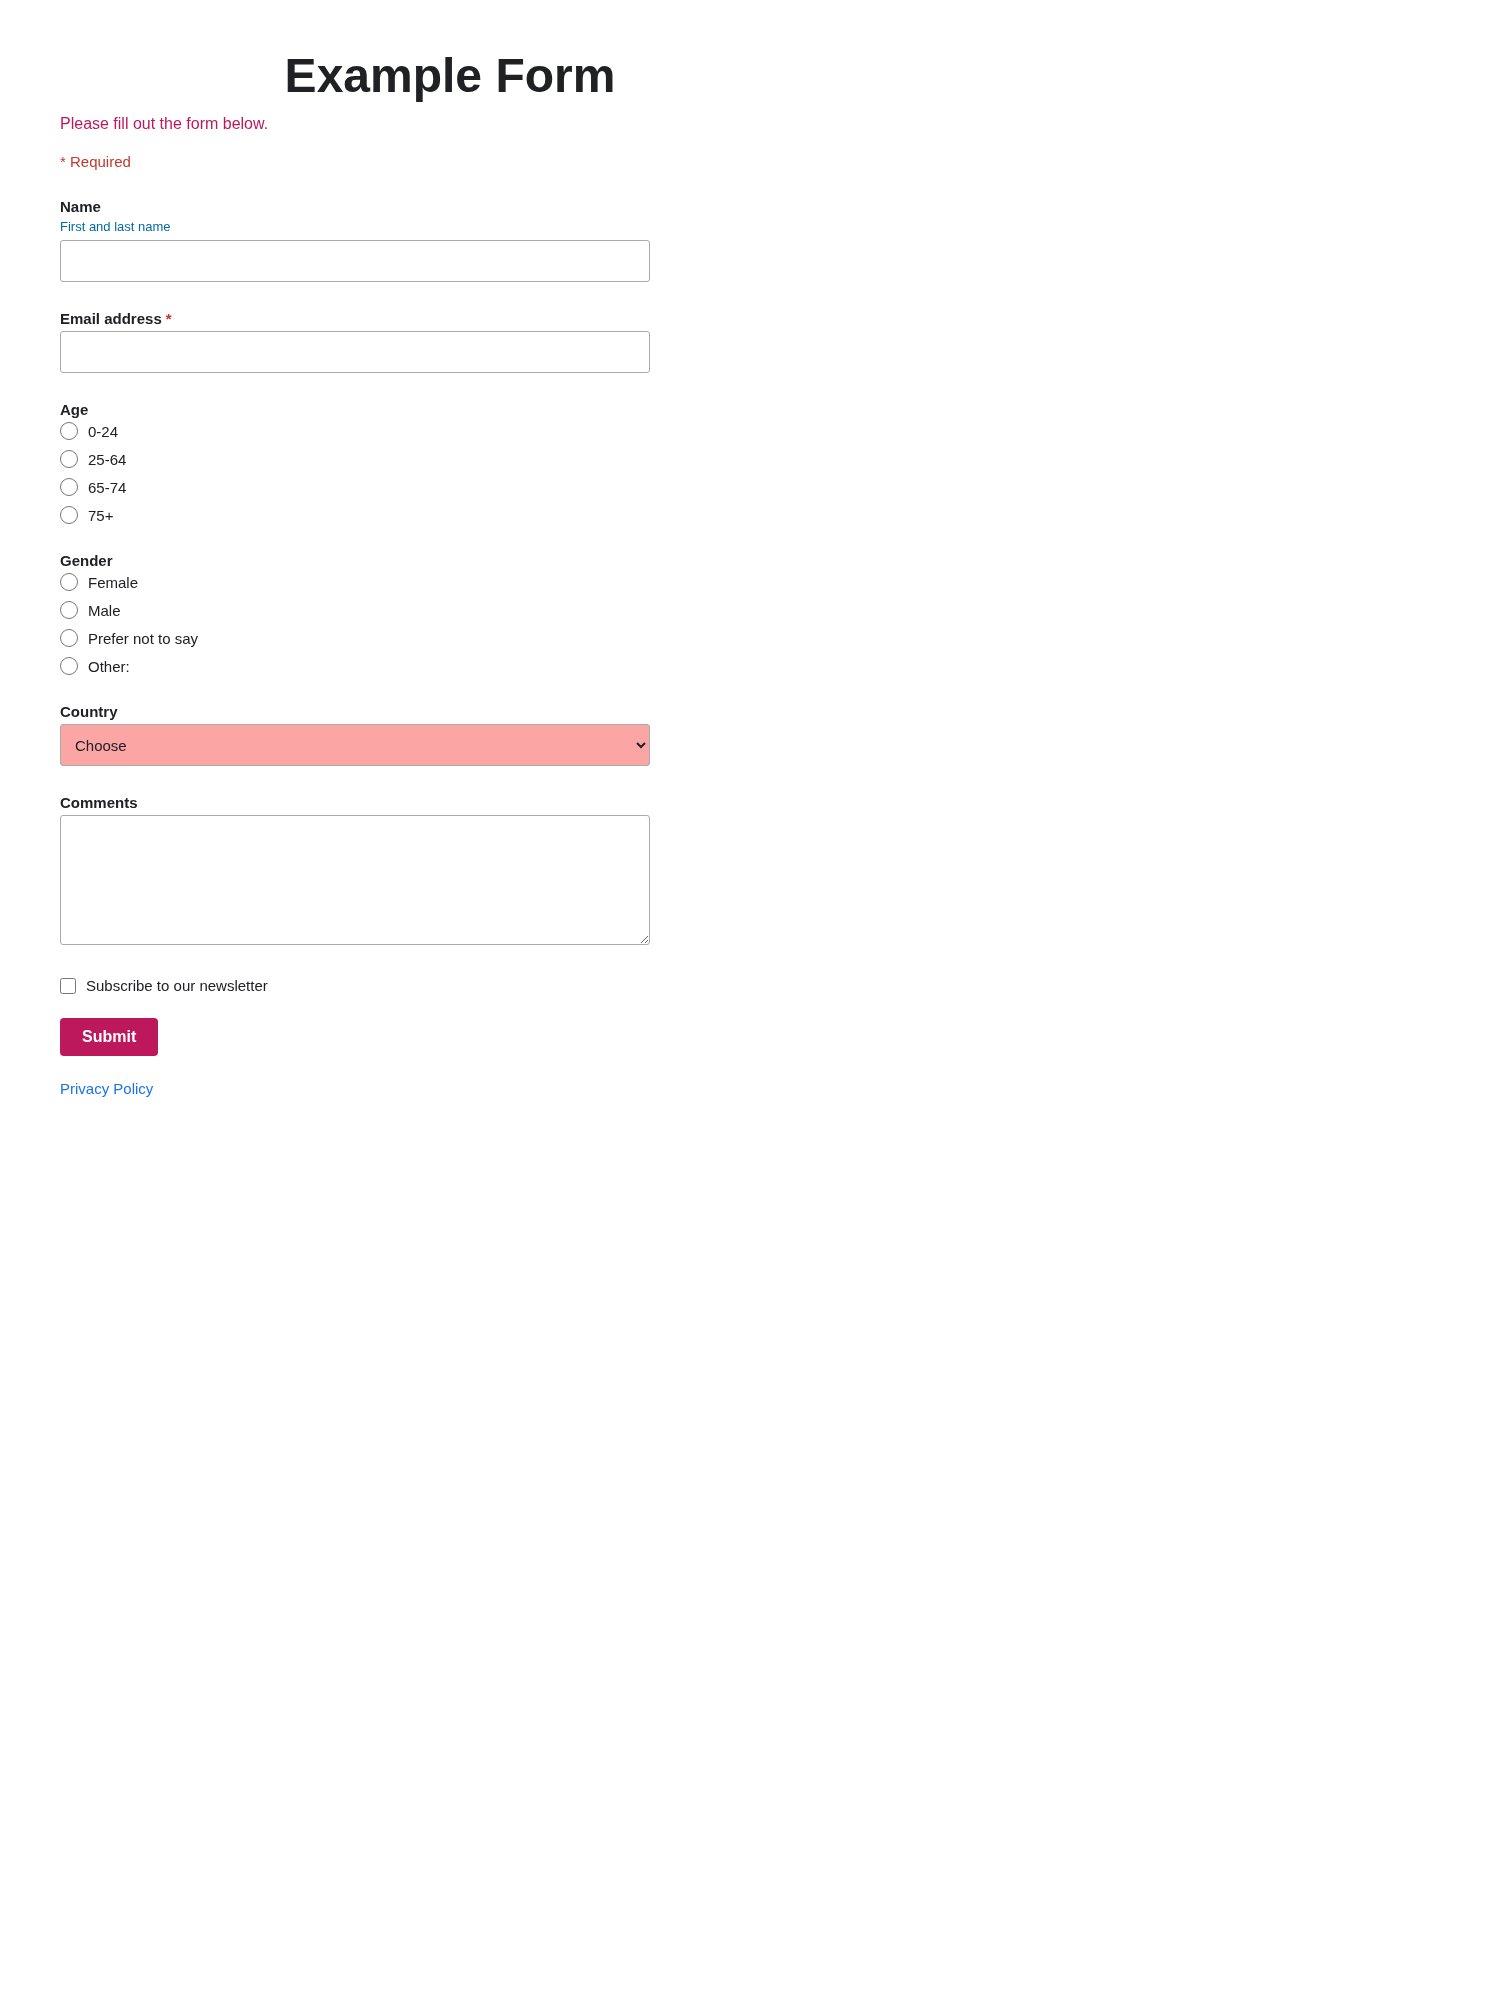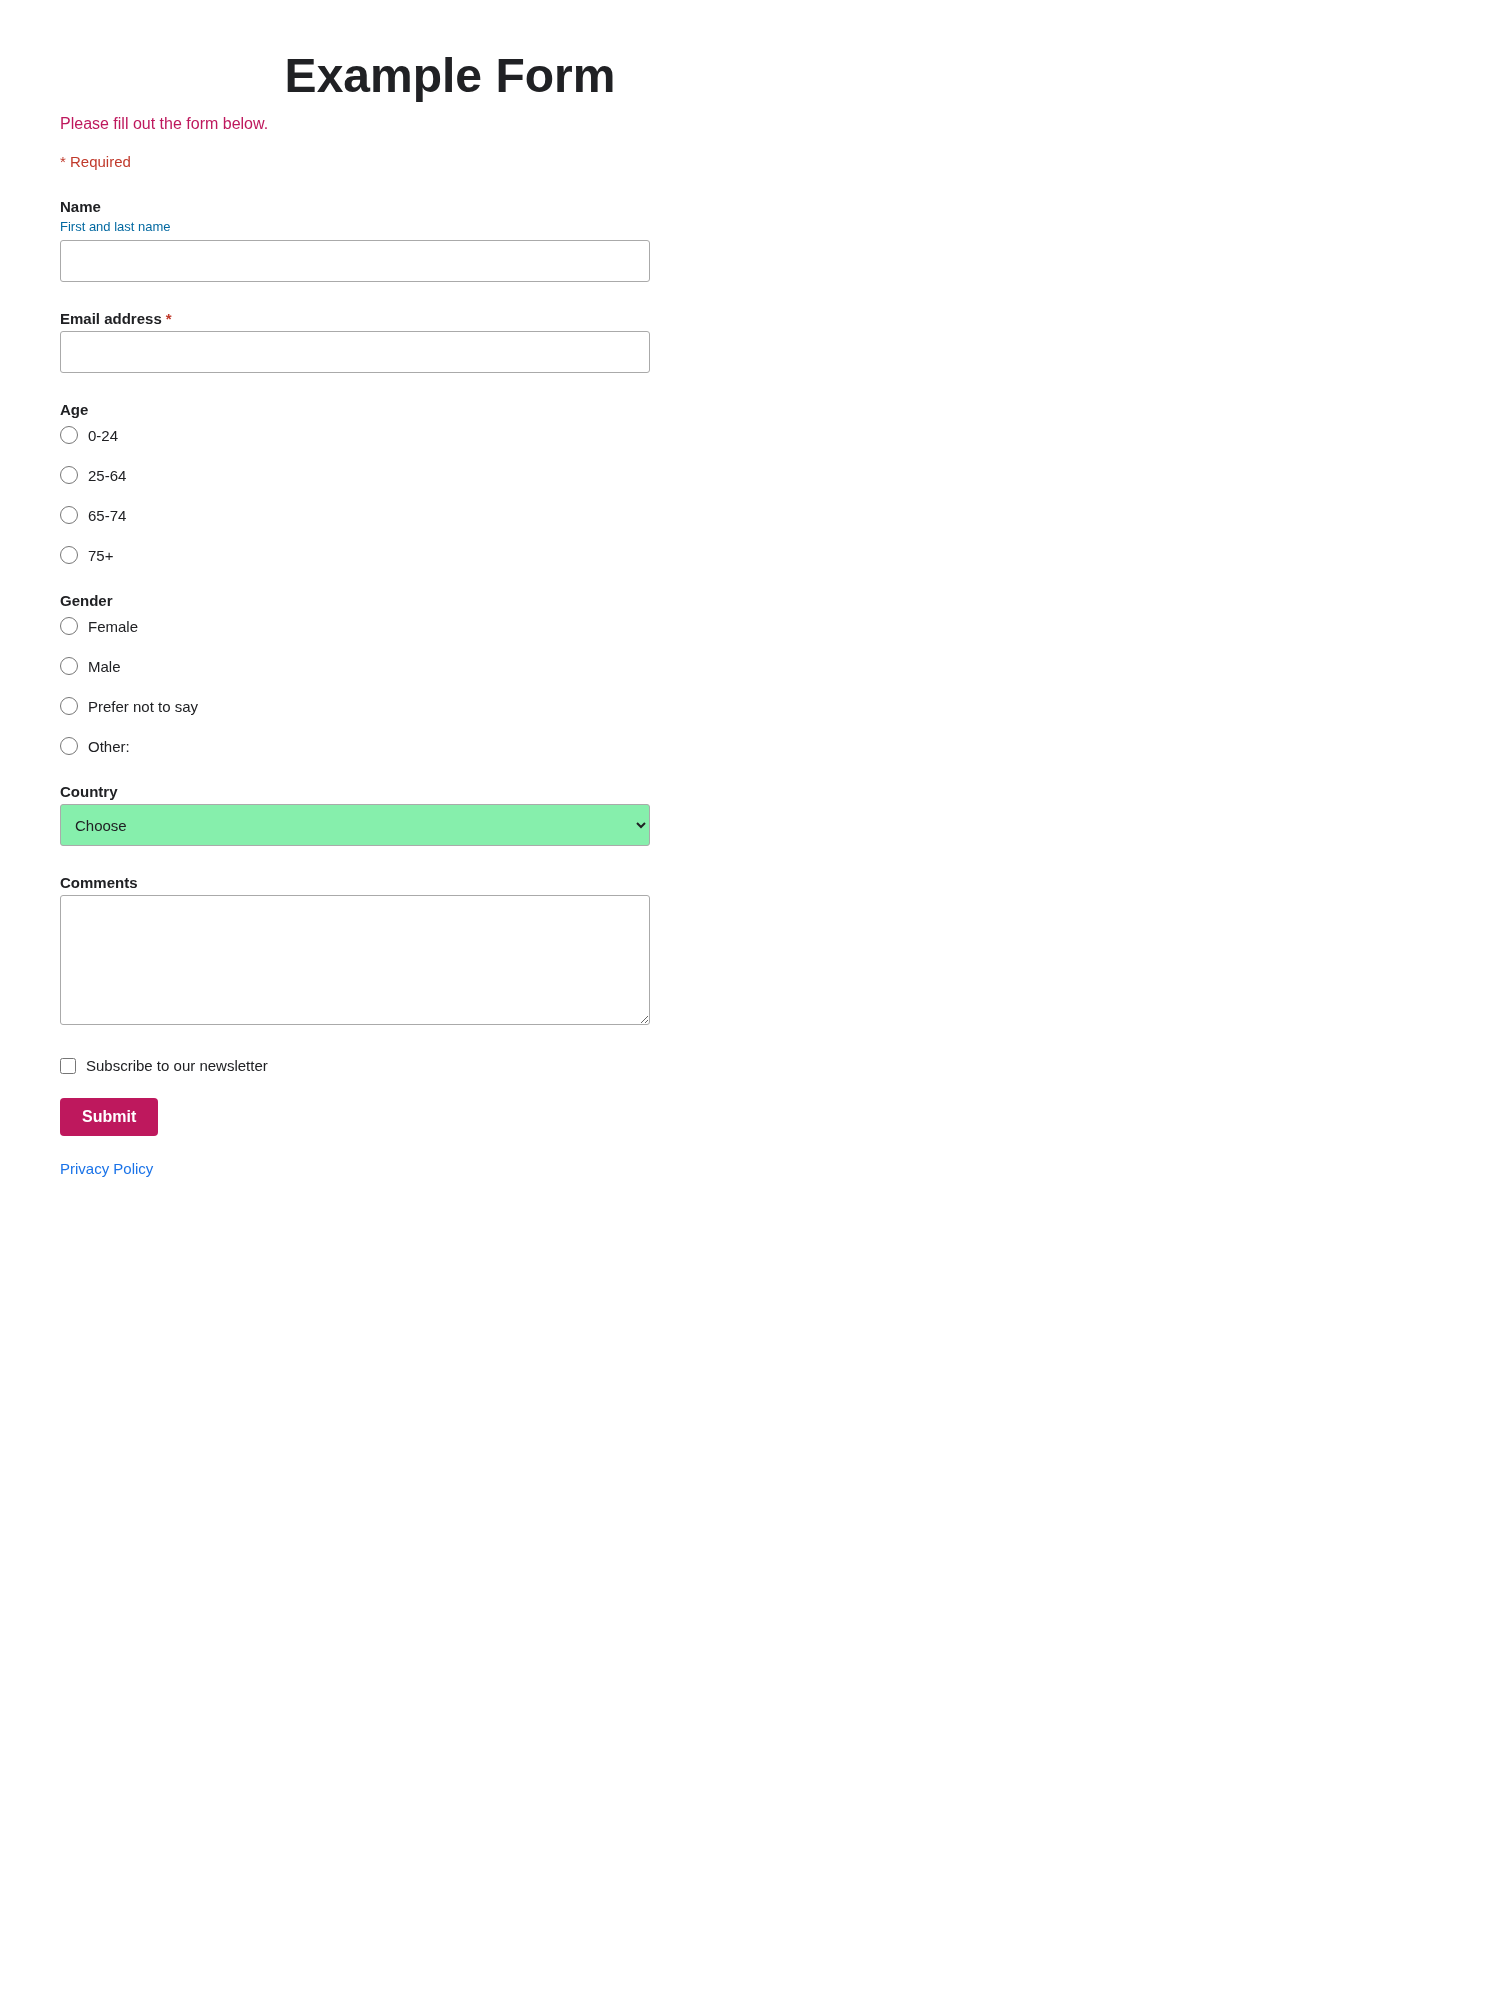--- a/index.html
+++ b/index.html
@@ -69,22 +69,21 @@
       padding: 8px 10px;
       font-size: 15px;
       color: #202124;
       background: #fff;
       outline: none;
     }
 
     .radio-group {
       display: flex;
       flex-direction: column;
-      gap: 22px;
-      margin-top: 8px;
+      gap: 10px;
     }
 
     .radio-item {
       display: flex;
       align-items: center;
       gap: 10px;
       font-size: 15px;
       color: #202124;
       cursor: pointer;
     }
@@ -97,21 +96,21 @@
     }
 
     .select-input {
       width: 590px;
       height: 42px;
       border: 1px solid #aaa;
       border-radius: 3px;
       padding: 8px 10px;
       font-size: 15px;
       color: #202124;
-      background: #86efac;
+      background: #fca5a5;
       outline: none;
       appearance: auto;
     }
 
     .textarea-input {
       width: 590px;
       height: 130px;
       border: 1px solid #aaa;
       border-radius: 3px;
       padding: 8px 10px;

